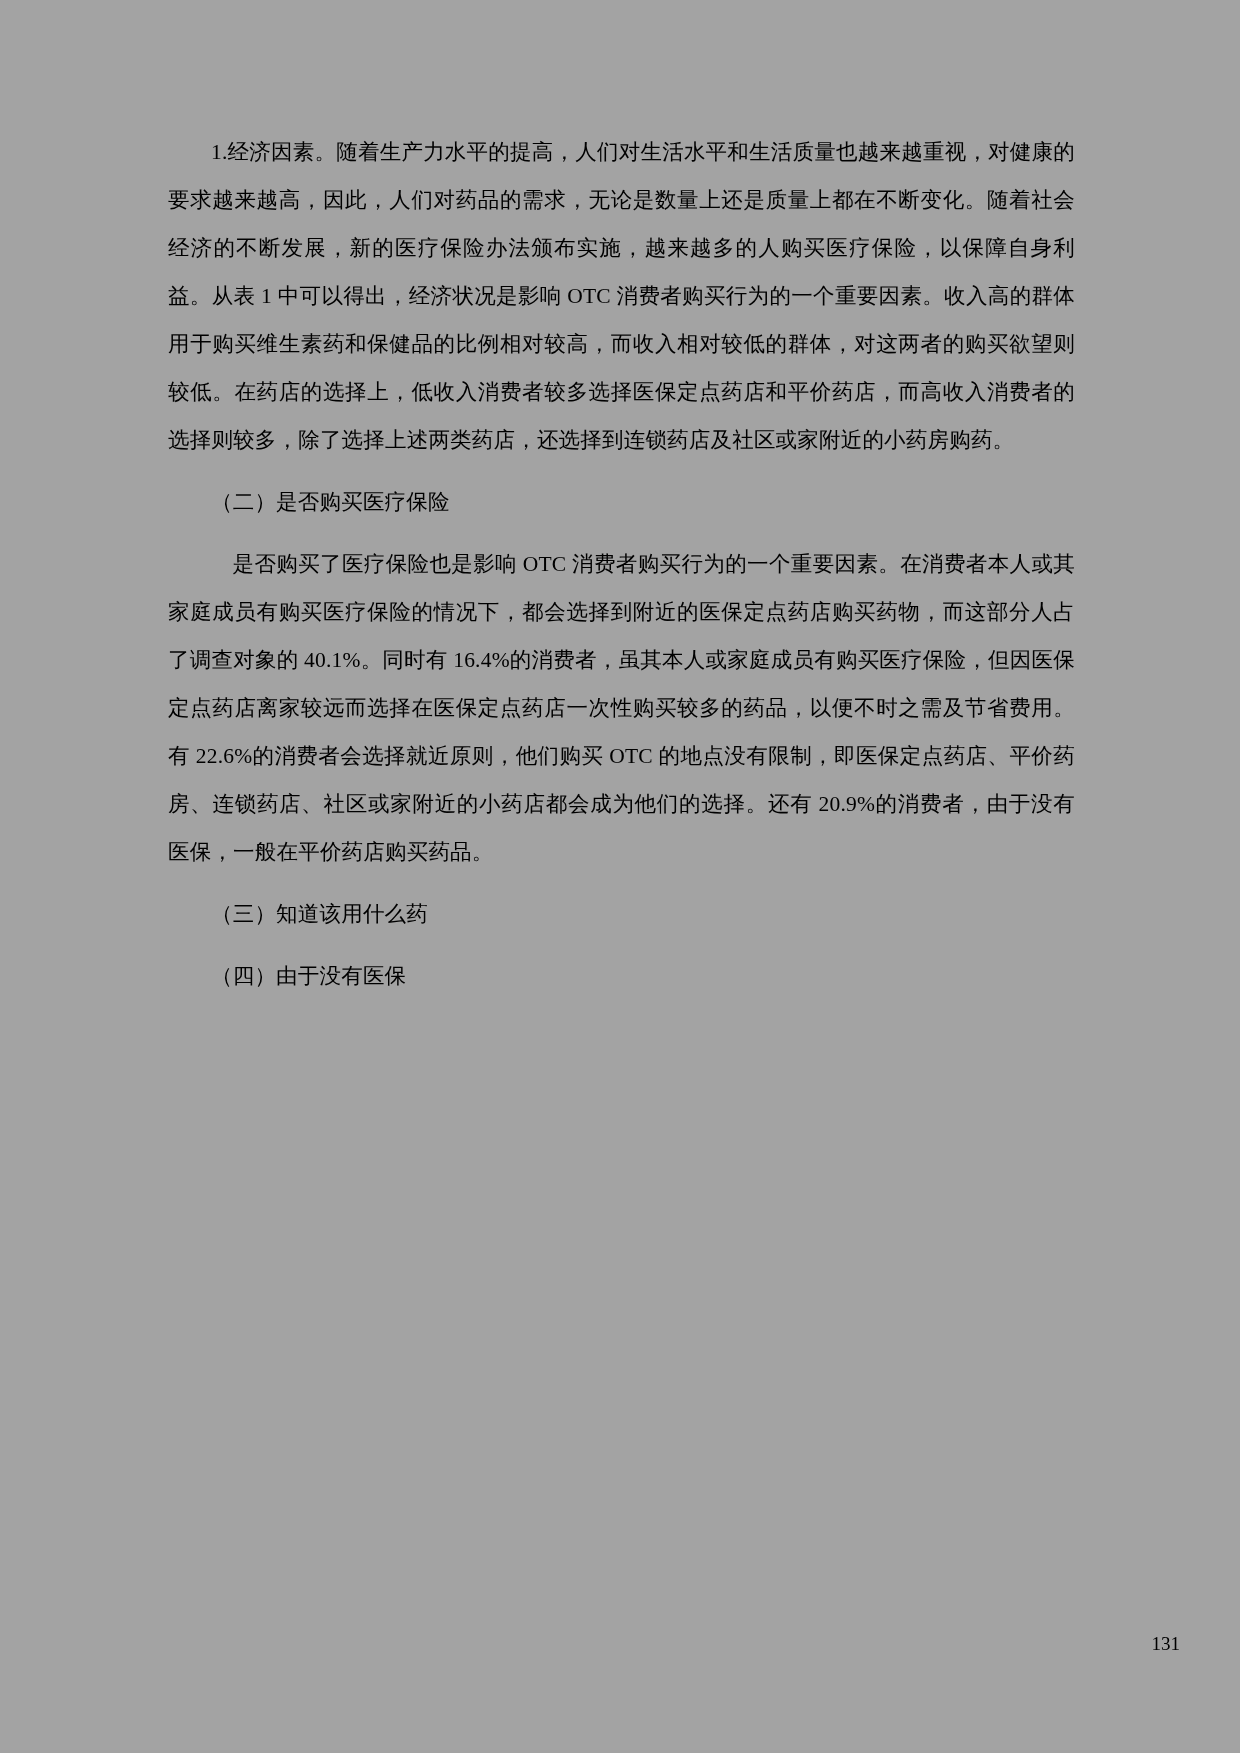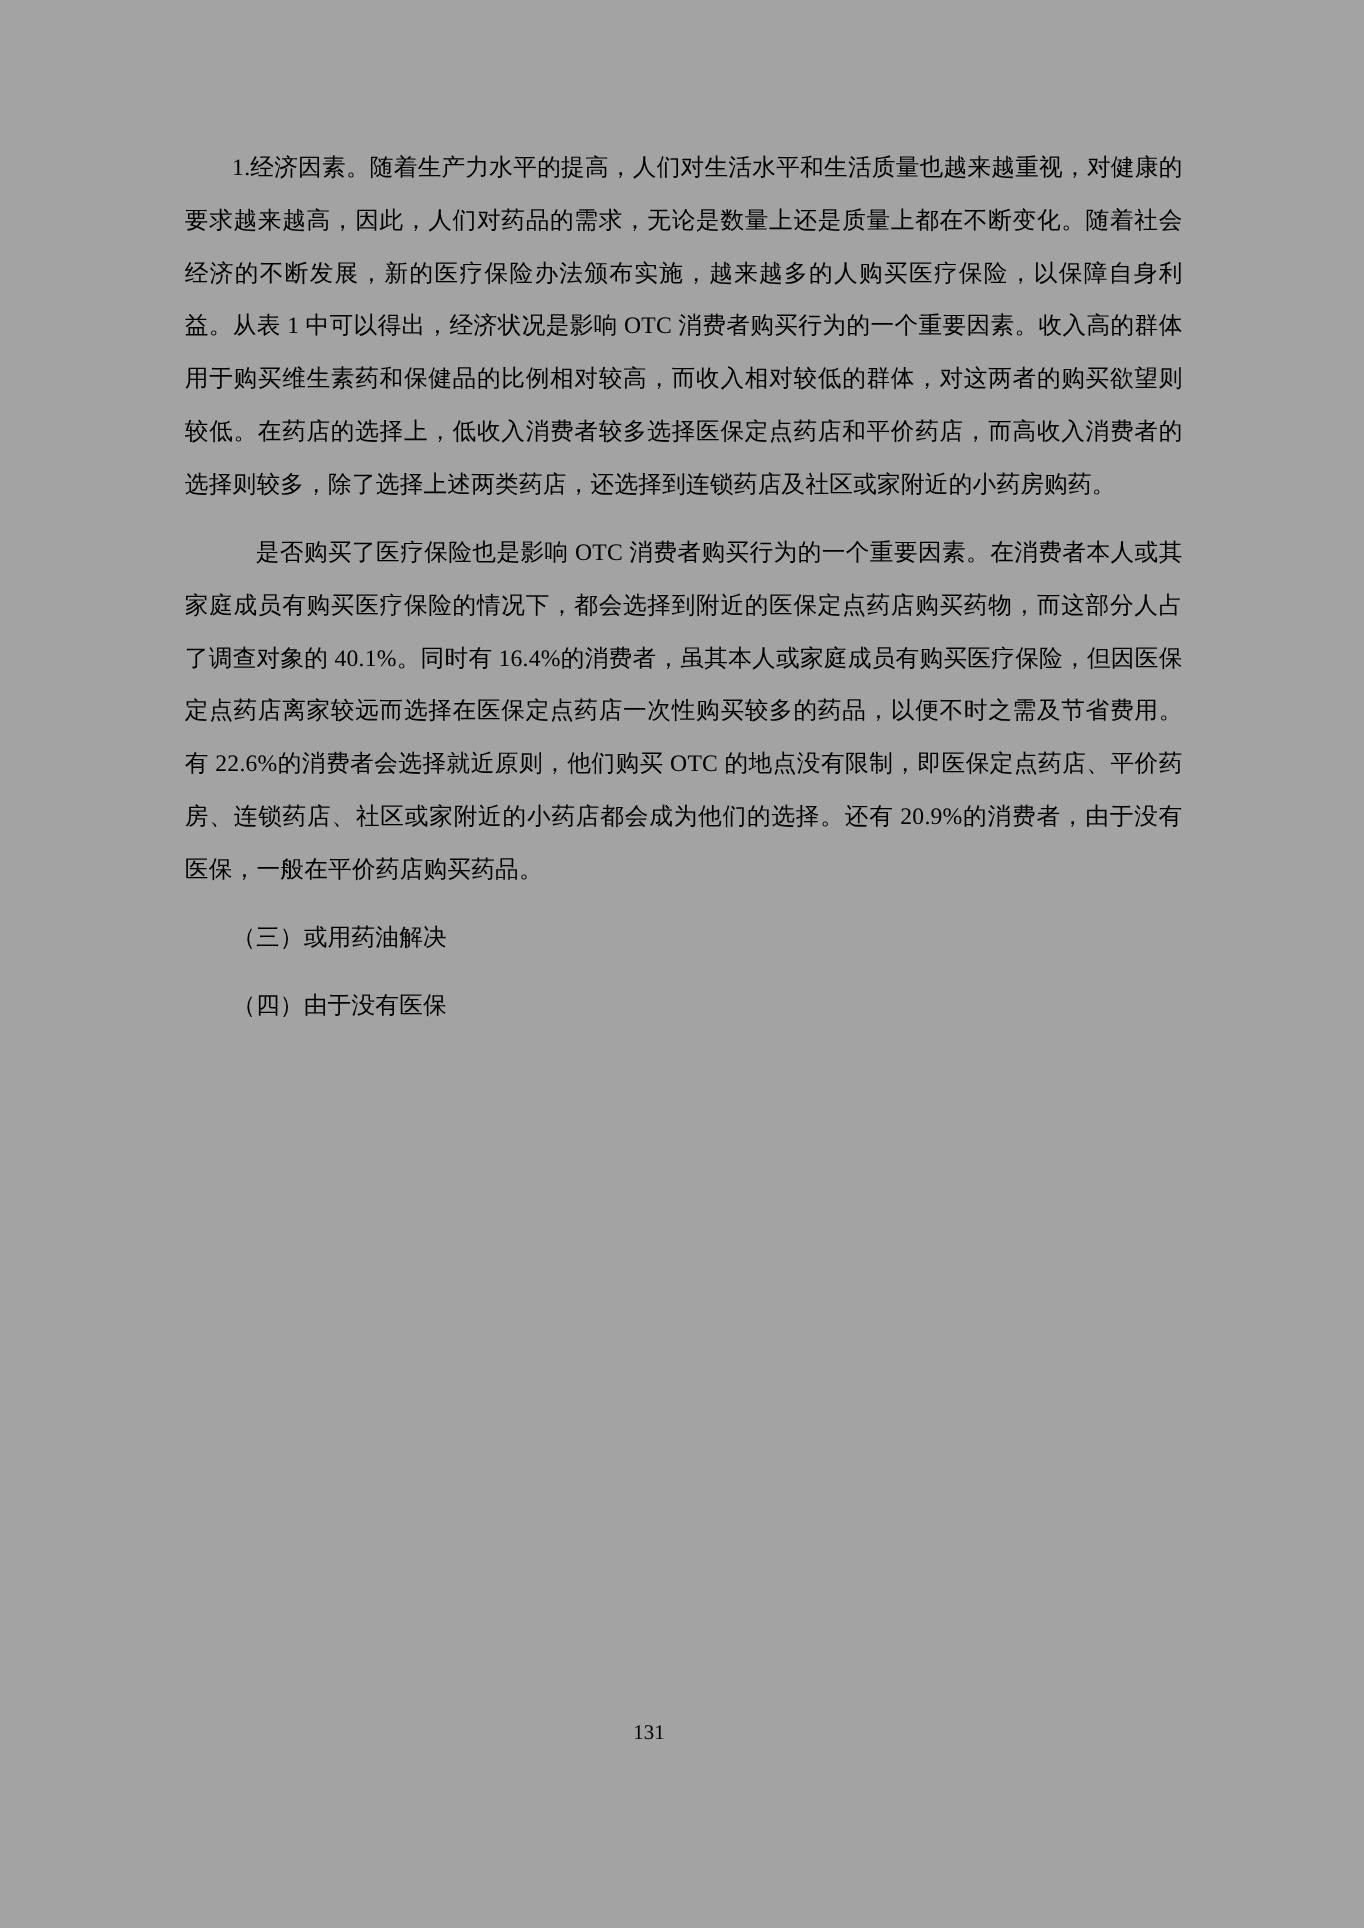--- a/index.html
+++ b/index.html
@@ -34,32 +34,33 @@
   .para,
   .heading {
     margin: 0 0 14px 0;
     text-indent: 2em;
   }
   .indent-3 {
     text-indent: 3em;
   }
   .page-number {
     position: absolute;
-    top: 1564px;
+    top: 1632px;
     left: 0;
     width: 1180px;
-    text-align: center;
+    text-align: right;
     font-size: 19px;
     line-height: 24px;
   }
 </style>
 </head>
 <body>
 
 <div class="page">
   <div class="content">
     <p class="para">1.经济因素。随着生产力水平的提高，人们对生活水平和生活质量也越来越重视，对健康的要求越来越高，因此，人们对药品的需求，无论是数量上还是质量上都在不断变化。随着社会经济的不断发展，新的医疗保险办法颁布实施，越来越多的人购买医疗保险，以保障自身利益。从表 1 中可以得出，经济状况是影响 OTC 消费者购买行为的一个重要因素。收入高的群体用于购买维生素药和保健品的比例相对较高，而收入相对较低的群体，对这两者的购买欲望则较低。在药店的选择上，低收入消费者较多选择医保定点药店和平价药店，而高收入消费者的选择则较多，除了选择上述两类药店，还选择到连锁药店及社区或家附近的小药房购药。</p>
+    <p class="heading">（二）是否购买医疗保险</p>
     <p class="para indent-3">是否购买了医疗保险也是影响 OTC 消费者购买行为的一个重要因素。在消费者本人或其家庭成员有购买医疗保险的情况下，都会选择到附近的医保定点药店购买药物，而这部分人占了调查对象的 40.1%。同时有 16.4%的消费者，虽其本人或家庭成员有购买医疗保险，但因医保定点药店离家较远而选择在医保定点药店一次性购买较多的药品，以便不时之需及节省费用。有 22.6%的消费者会选择就近原则，他们购买 OTC 的地点没有限制，即医保定点药店、平价药房、连锁药店、社区或家附近的小药店都会成为他们的选择。还有 20.9%的消费者，由于没有医保，一般在平价药店购买药品。</p>
-    <p class="heading">（三）或用药油解决</p>
+    <p class="heading">（三）知道该用什么药</p>
     <p class="heading">（四）由于没有医保</p>
   </div>
   <div class="page-number">131</div>
 </div>
 
 </body></html>

